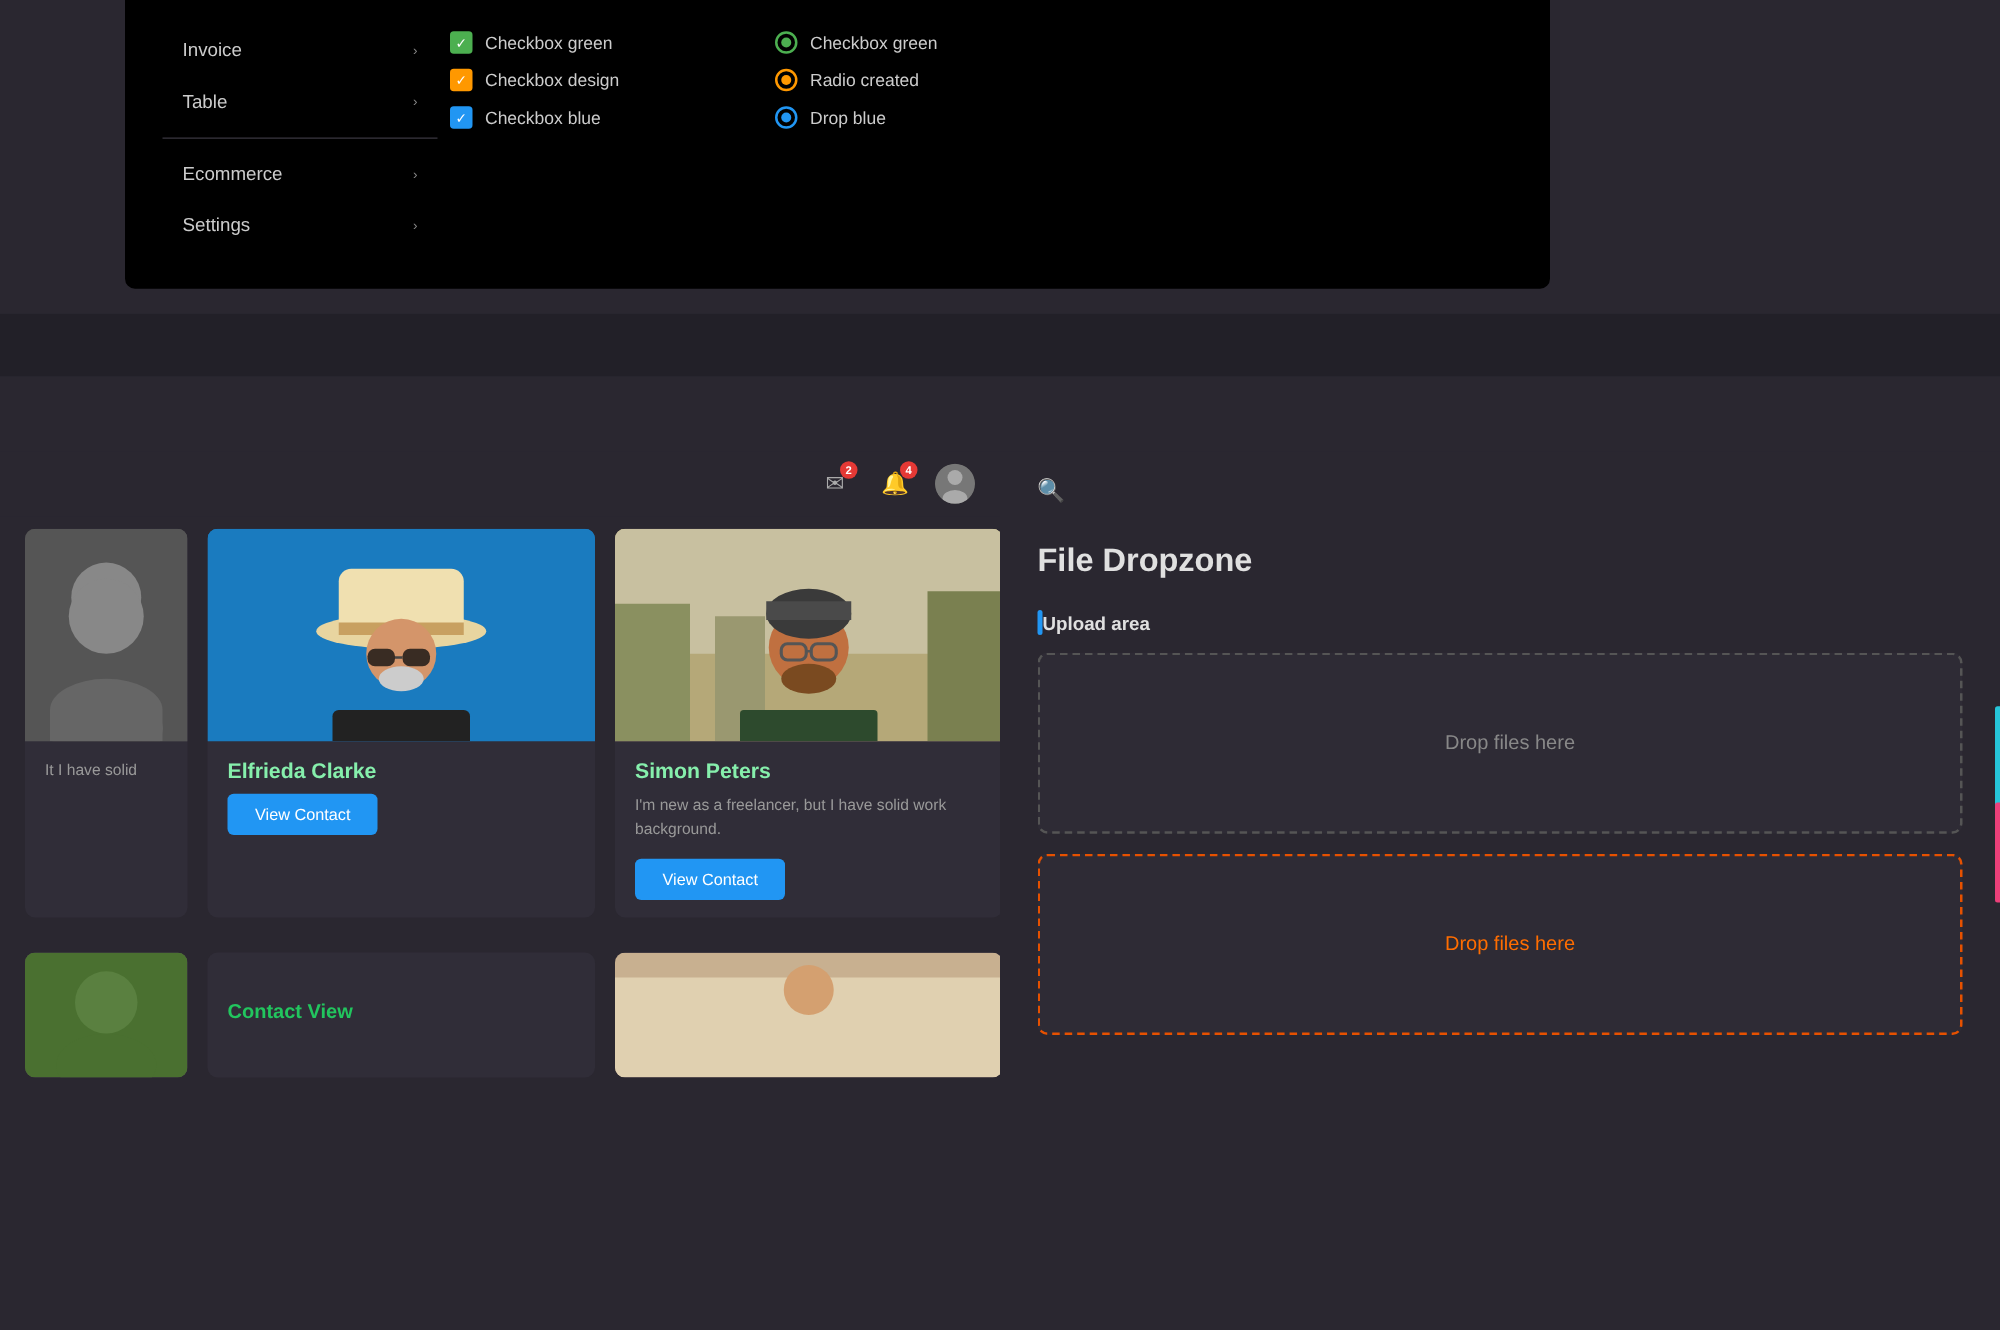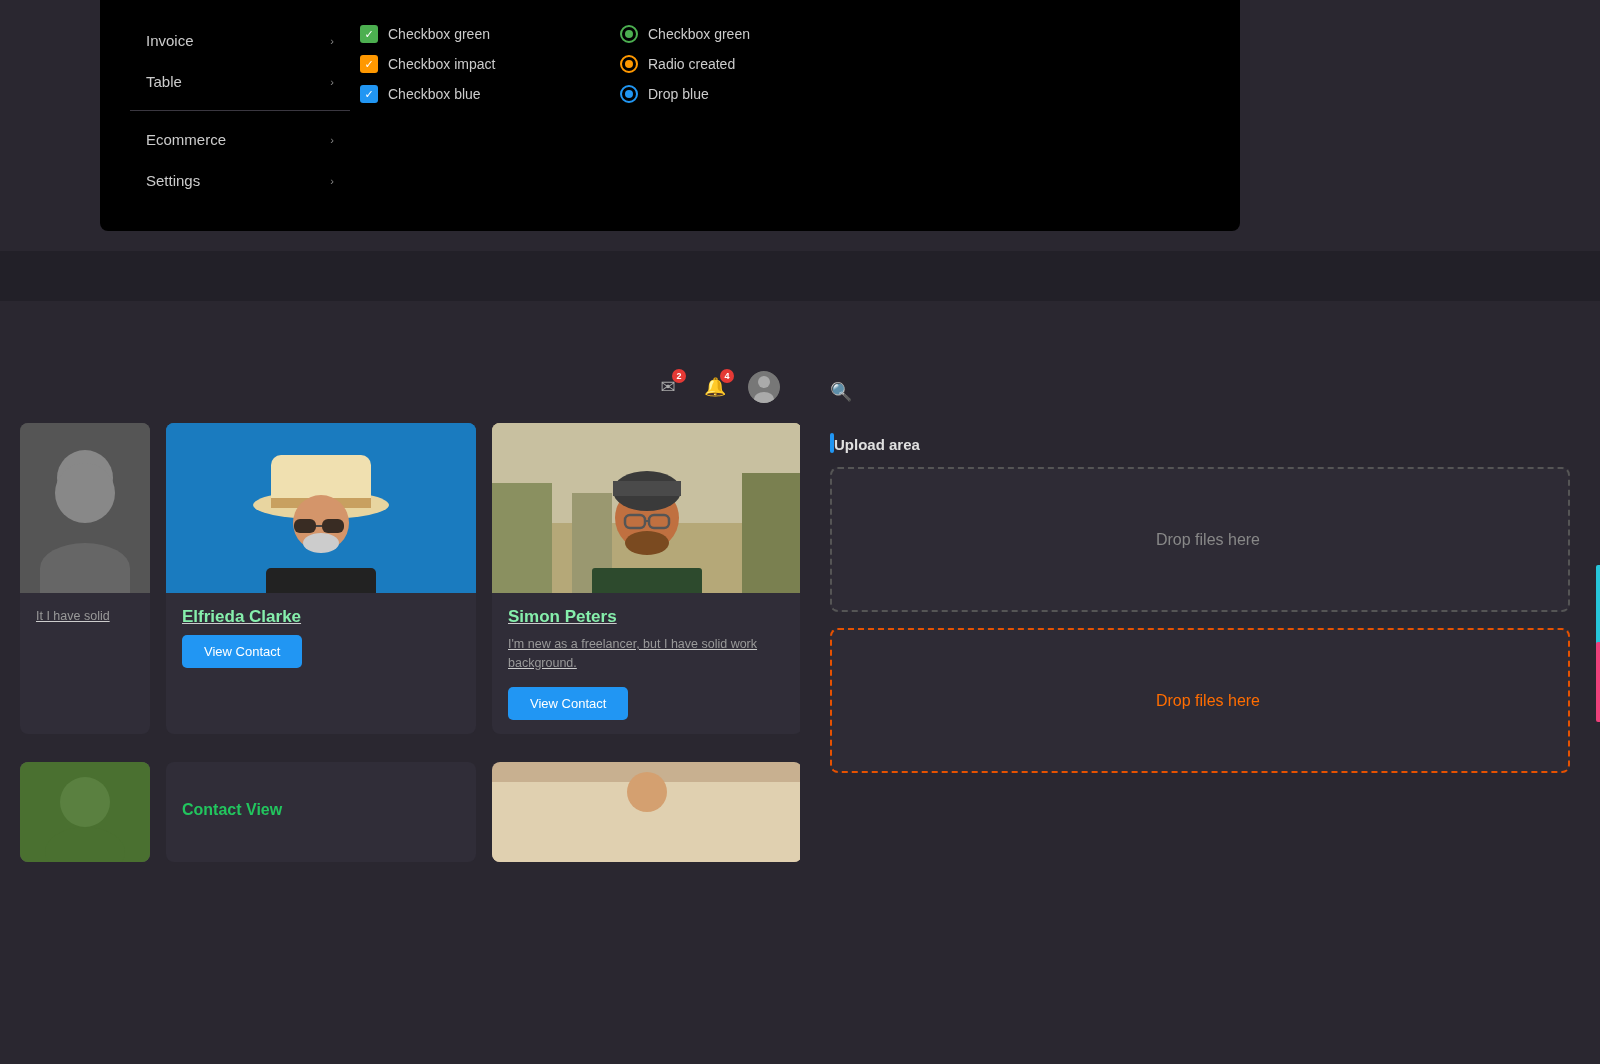--- a/index.html
+++ b/index.html
@@ -226,21 +226,20 @@
     .photo-simon {
       background: linear-gradient(180deg, #c8b89a 0%, #8d9e7a 50%, #b5a080 100%);
       height: 170px;
       position: relative;
       overflow: hidden;
     }
 
     .card-body {
       padding: 14px 16px;
       flex: 1;
-      text-decoration: underline;
     }
 
     .card-name {
       font-size: 17px;
       font-weight: 600;
       color: #86efac;
       margin-bottom: 8px;
     }
 
     .card-desc {
@@ -405,21 +404,21 @@
           <div class="check-box check-green">✓</div>
           <span>Checkbox green</span>
         </div>
         <div class="check-row">
           <div class="radio-circle radio-green"></div>
           <span>Checkbox green</span>
         </div>
 
         <div class="check-row">
           <div class="check-box check-orange" style="background: rgb(255, 152, 0);">✓</div>
-          <span>Checkbox impact</span>
+          <span>Checkbox design</span>
         </div>
         <div class="check-row">
           <div class="radio-circle radio-orange"></div>
           <span>Radio created</span>
         </div>
 
         <div class="check-row">
           <div class="check-box check-blue">✓</div>
           <span>Checkbox blue</span>
         </div>
@@ -561,20 +560,21 @@
       </div>
     </div>
   </div>
 
   <div class="right-panel">
 
     <div class="search-row">
       <span class="search-icon-el">🔍</span>
     </div>
 
+    <div class="dropzone-title">File Dropzone</div>
 
     <div class="upload-section-label">
       <div class="upload-accent-bar"></div>
       <span>Upload area</span>
     </div>
 
     <div class="dropzone-box">
       <span class="dropzone-box-text">Drop files here</span>
     </div>
 

